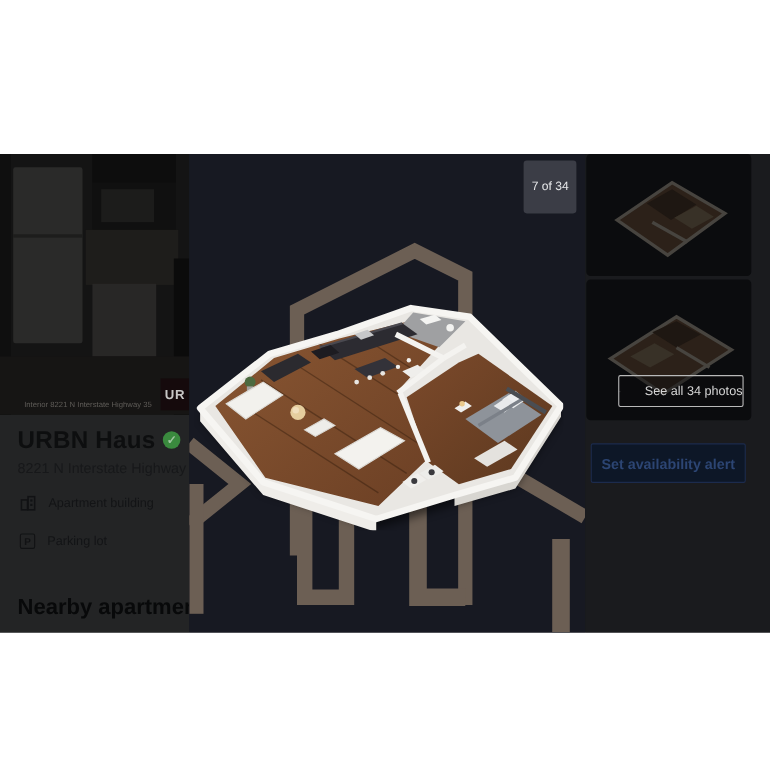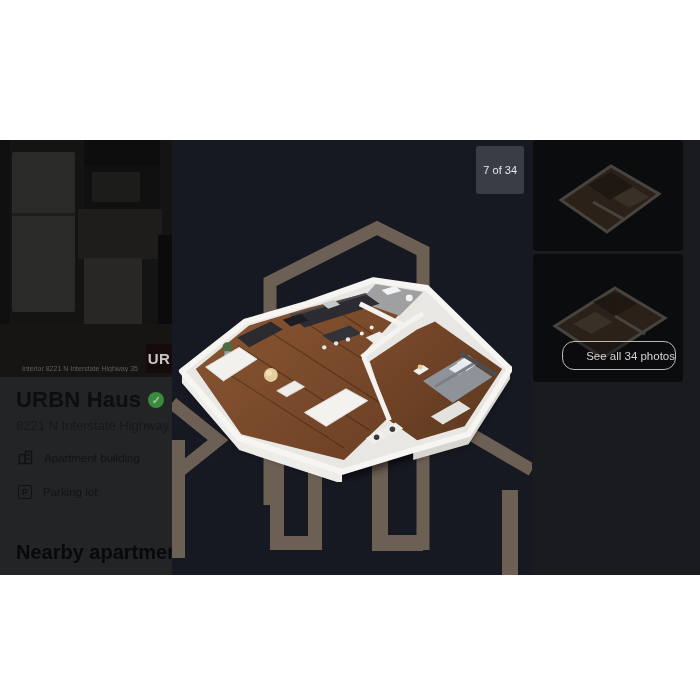--- a/index.html
+++ b/index.html
@@ -8,21 +8,21 @@
   .abs{position:absolute;}
   
   #content{position:absolute;top:140px;left:0;width:700px;height:435px;background:#1a1b1e;}
   
   #leftcol{position:absolute;top:0;left:0;width:172px;height:435px;background:#232425;overflow:hidden;}
   #photo{position:absolute;top:0;left:0;width:172px;height:237px;background:#141414;overflow:hidden;}
   .ph{position:absolute;}
   #caption{position:absolute;left:22px;top:225px;width:150px;font-size:7px;color:#5f5c58;
            white-space:nowrap;overflow:hidden;}
   #urbadge{position:absolute;left:146px;top:204px;width:26px;height:29px;background:#150a0c;
-           color:#c8c6c5;font-weight:bold;font-size:15px;display:flex;align-items:center;
+           color:#c8c6c5;font-weight:bold;font-size:12px;display:flex;align-items:center;
            justify-content:center;letter-spacing:.5px;}
   #titlerow{position:absolute;left:16px;top:247px;display:flex;align-items:center;gap:7px;white-space:nowrap;}
   #title{font-size:22px;font-weight:bold;color:#0d0e0f;letter-spacing:.2px;}
   #vcheck{width:16px;height:16px;border-radius:50%;background:#3a8a3e;color:#9fc4a0;font-size:11px;
           display:flex;align-items:center;justify-content:center;font-weight:bold;flex:0 0 auto;}
   #address{position:absolute;left:16px;top:278px;font-size:13px;color:#17181a;white-space:nowrap;}
   .amen{position:absolute;left:18px;display:flex;align-items:center;gap:11px;white-space:nowrap;}
   .amen .lbl{font-size:11.5px;color:#131416;}
   #parkicon{width:14px;height:14px;border:1.5px solid #111214;border-radius:2px;display:flex;
             align-items:center;justify-content:center;font-size:9px;font-weight:bold;color:#111214;box-sizing:border-box;}
@@ -30,21 +30,21 @@
   
   #viewer{position:absolute;top:0;left:172px;width:360px;height:435px;background:#171922;overflow:hidden;}
   #counter{position:absolute;top:6px;right:8px;padding:18px 7px;background:rgba(118,121,130,.38);
            border-radius:3px;color:#e6e7e9;font-size:11px;}
   
   #rightcol{position:absolute;top:0;left:532px;width:168px;height:435px;background:#1a1b1e;}
   .thumb{position:absolute;left:1px;width:150px;background:#0b0c0e;border-radius:4px;overflow:hidden;}
   #thumb1{top:0;height:111px;}
   #thumb2{top:114px;height:128px;}
   #seeall{position:absolute;left:30px;top:201px;width:114px;height:29px;box-sizing:border-box;
-          border:1.5px solid #b9b9b9;border-radius:12px;background:rgba(12,12,14,.45);
+          border:1.5px solid #b9b9b9;border-radius:2px;background:rgba(12,12,14,.45);
           color:#d5d5d5;font-size:11.5px;display:flex;align-items:center;justify-content:center;gap:22px;
           cursor:pointer;white-space:nowrap;}
   #alertbtn{position:absolute;left:5px;top:263px;width:141px;height:36px;box-sizing:border-box;
             background:#0d1727;border:1px solid #1c2b4d;border-radius:2px;color:#2c4573;
             font-weight:bold;font-size:13px;display:flex;align-items:center;justify-content:center;
             cursor:pointer;white-space:nowrap;}
 </style>
 </head>
 <body>
 
@@ -215,16 +215,19 @@
       </div>
       <div id="seeall">
         <svg width="12" height="12" viewBox="0 0 12 12">
           <rect x="0.8" y="0.8" width="4.2" height="4.2" fill="none" stroke="#d5d5d5" stroke-width="1.3"></rect>
           <rect x="7" y="0.8" width="4.2" height="4.2" fill="none" stroke="#d5d5d5" stroke-width="1.3"></rect>
           <rect x="0.8" y="7" width="4.2" height="4.2" fill="none" stroke="#d5d5d5" stroke-width="1.3"></rect>
           <rect x="7" y="7" width="4.2" height="4.2" fill="none" stroke="#d5d5d5" stroke-width="1.3"></rect>
         </svg>
         <span>See all 34 photos</span>
       </div>
+      <div id="alertbtn">
+        <span>Set availability alert</span>
+      </div>
     </div>
 
   </div>
 </div>
 
 </body></html>

